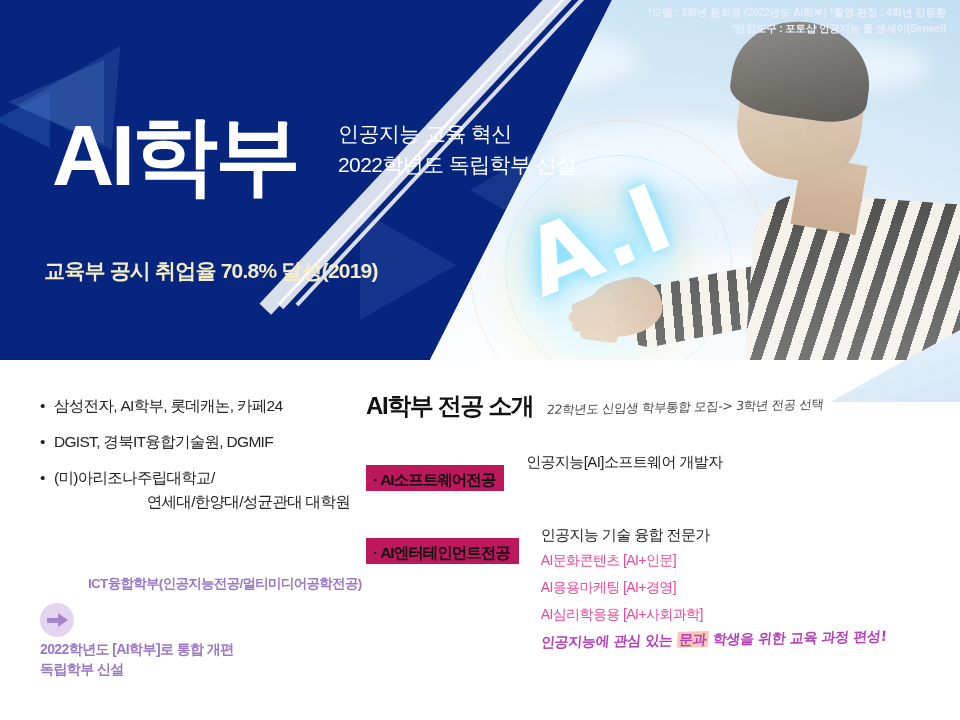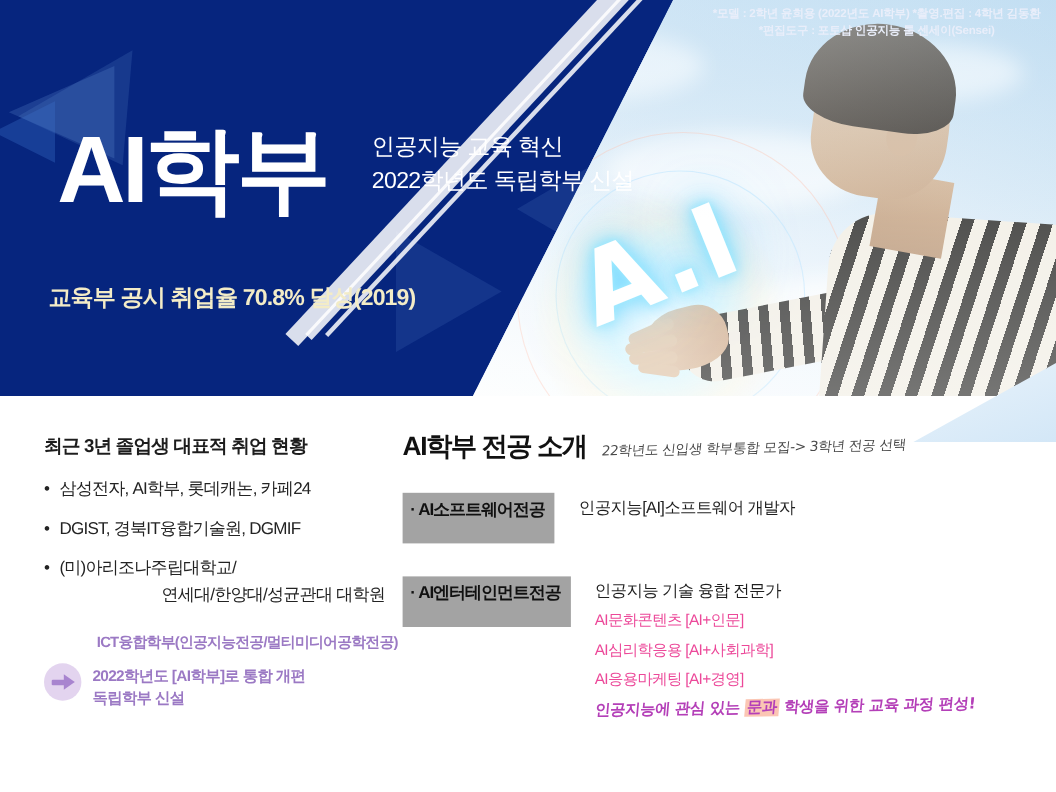--- a/index.html
+++ b/index.html
@@ -144,21 +144,21 @@
       transform:rotate(150deg);}
   .t3{left:-6px;top:92px;width:0;height:0;
       border-top:28px solid transparent;border-bottom:28px solid transparent;border-right:56px solid rgba(60,110,200,.34);}
   .t4{left:470px;top:120px;width:0;height:0;
       border-top:70px solid transparent;border-bottom:70px solid transparent;border-right:120px solid rgba(120,170,235,.13);}
   .t5{left:360px;top:210px;width:0;height:0;
       border-top:55px solid transparent;border-bottom:55px solid transparent;border-left:96px solid rgba(120,170,235,.12);}
 
   
   .credits{
-    position:absolute;right:14px;top:5px;text-align:center;color:#e9eefa;
+    position:absolute;right:14px;top:5px;text-align:right;color:#e9eefa;
     font-size:10.5px;line-height:1.5;font-weight:bold;letter-spacing:-.2px;z-index:30;
   }
 
   
   .bigtitle{
     position:absolute;left:52px;top:114px;z-index:25;
     font-size:86px;line-height:.96;font-weight:bold;color:#ffffff;letter-spacing:-3px;
   }
   .herosub{
     position:absolute;left:338px;top:118px;z-index:25;
@@ -174,21 +174,21 @@
 
   .col-left{position:absolute;left:40px;top:34px;width:310px;}
   .lt-head{font-size:17px;font-weight:bold;color:#1d1d1d;letter-spacing:-.8px;margin-bottom:16px;}
   .lt-li{display:flex;font-size:15.5px;color:#232323;letter-spacing:-.7px;line-height:1.55;margin-bottom:12px;}
   .lt-li .bul{width:14px;flex:0 0 14px;color:#232323;}
   .lt-li .txt{flex:1;}
   .lt-sub{margin-left:14px;text-align:right;}
 
   .ict{position:absolute;left:40px;top:215px;width:330px;}
   .ict-t{font-size:13.5px;font-weight:bold;color:#9b79c4;letter-spacing:-.7px;margin-left:48px;}
-  .ict-row{display:flex;align-items:flex-start;margin-top:9px;}
+  .ict-row{display:flex;align-items:flex-start;margin-top:9px;flex-direction:column;}
   .arrow-icon{
     flex:0 0 34px;width:34px;height:34px;border-radius:50%;
     background:#e3d4ef;position:relative;margin-right:10px;margin-top:1px;
   }
   .arrow-icon::before{
     content:"";position:absolute;left:7px;top:15px;width:15px;height:5px;background:#a884cf;border-radius:1px;
   }
   .arrow-icon::after{
     content:"";position:absolute;left:18px;top:10px;width:0;height:0;
     border-top:7.5px solid transparent;border-bottom:7.5px solid transparent;border-left:10px solid #a884cf;
@@ -200,22 +200,22 @@
   .rt-head{font-size:24px;font-weight:bold;color:#111111;letter-spacing:-1.4px;}
   .rt-hand{
     margin-left:13px;margin-bottom:3px;font-size:12.5px;color:#4a4a4a;letter-spacing:-.4px;
     font-family:"DejaVu Sans","Liberation Sans",sans-serif;
     transform:skewX(-7deg) rotate(-1.2deg);transform-origin:left bottom;
   }
 
   .majors{margin-top:26px;}
   .major{display:flex;align-items:flex-start;margin-bottom:30px;}
   .chip{
-    background:#a3a3a3;color:#111111;font-weight:bold;font-size:15.5px;letter-spacing:-1px;
-    padding:5px 9px 20px 7px;white-space:nowrap;flex:0 0 auto;
+    background:#be185d;color:#111111;font-weight:bold;font-size:15.5px;letter-spacing:-1px;
+    padding:5px 9px 0 7px;white-space:nowrap;flex:0 0 auto;margin-top:17px;
   }
   .chip .dot{margin-right:3px;}
   .major-desc{margin-left:22px;padding-top:3px;}
   .md-line{font-size:15px;color:#1f1f1f;letter-spacing:-.6px;line-height:1.42;}
   .md-sub{font-size:14px;color:#ec4899;letter-spacing:-.6px;line-height:1.72;margin-top:3px;}
 
   .hand-note{
     margin-top:7px;margin-left:0;
     font-size:14px;font-weight:bold;color:#b43fb8;letter-spacing:-.4px;
     font-family:"DejaVu Sans","Liberation Sans",sans-serif;
@@ -290,21 +290,20 @@
     <div class="herofoot">
       <div>교육부 공시 취업율 70.8%  달성(2019)</div>
     </div>
   </div>
 
   <div class="wedge"></div>
 
   <div class="body">
 
     <div class="col-left">
-      <div class="lt-head">최근 3년 졸업생 대표적 취업 현황</div>
 
       <div class="lt-li">
         <span class="bul">•</span>
         <span class="txt">삼성전자, AI학부, 롯데캐논, 카페24</span>
       </div>
 
       <div class="lt-li">
         <span class="bul">•</span>
         <span class="txt">DGIST, 경북IT융합기술원, DGMIF</span>
       </div>
@@ -346,22 +345,22 @@
           </span>
         </div>
 
         <div class="major">
           <span class="chip">
             <span class="dot">·</span><span>AI엔터테인먼트전공</span>
           </span>
           <span class="major-desc">
             <span class="md-line" style="display:block">인공지능 기술 융합 전문가</span>
             <span class="md-sub" style="display:block">AI문화콘텐츠 [AI+인문]</span>
+            <span class="md-sub" style="display:block">AI응용마케팅 [AI+경영]</span>
             <span class="md-sub" style="display:block">AI심리학응용 [AI+사회과학]</span>
-            <span class="md-sub" style="display:block">AI응용마케팅 [AI+경영]</span>
 
             <span class="hand-note"><span>인공지능에 관심 있는 </span><span class="hl">문과</span><span> 학생을 위한 교육 과정 편성!</span></span>
           </span>
         </div>
 
       </div>
     </div>
 
   </div>
 </div>

